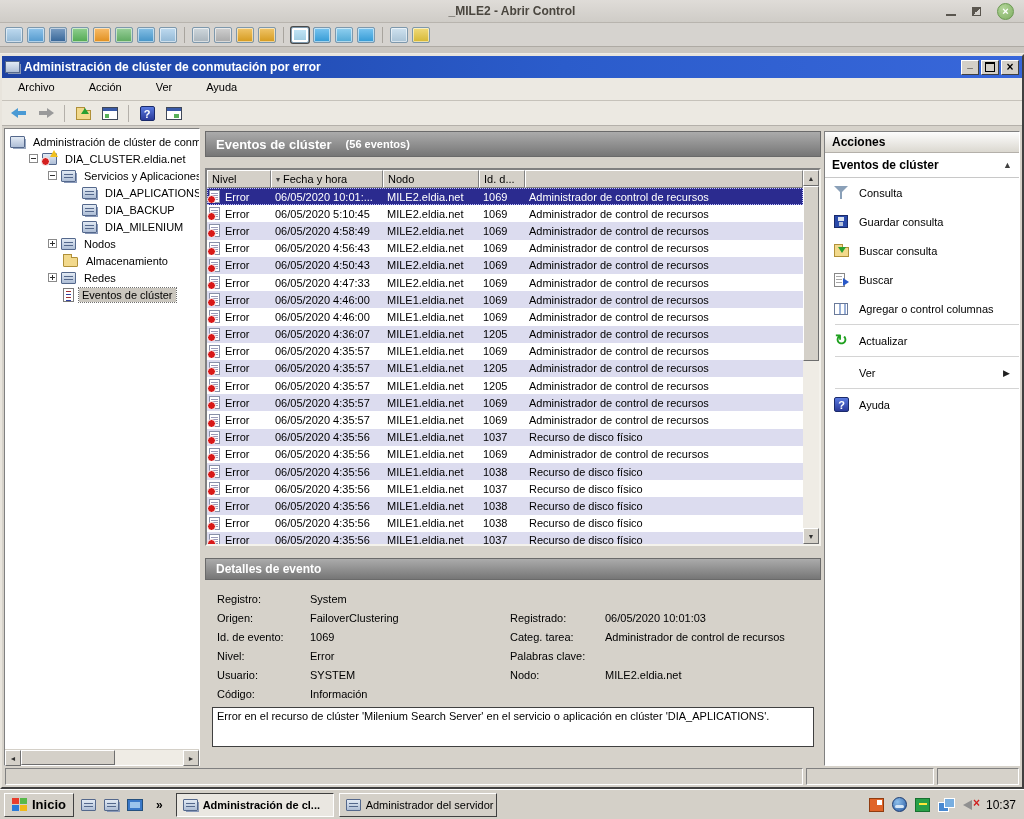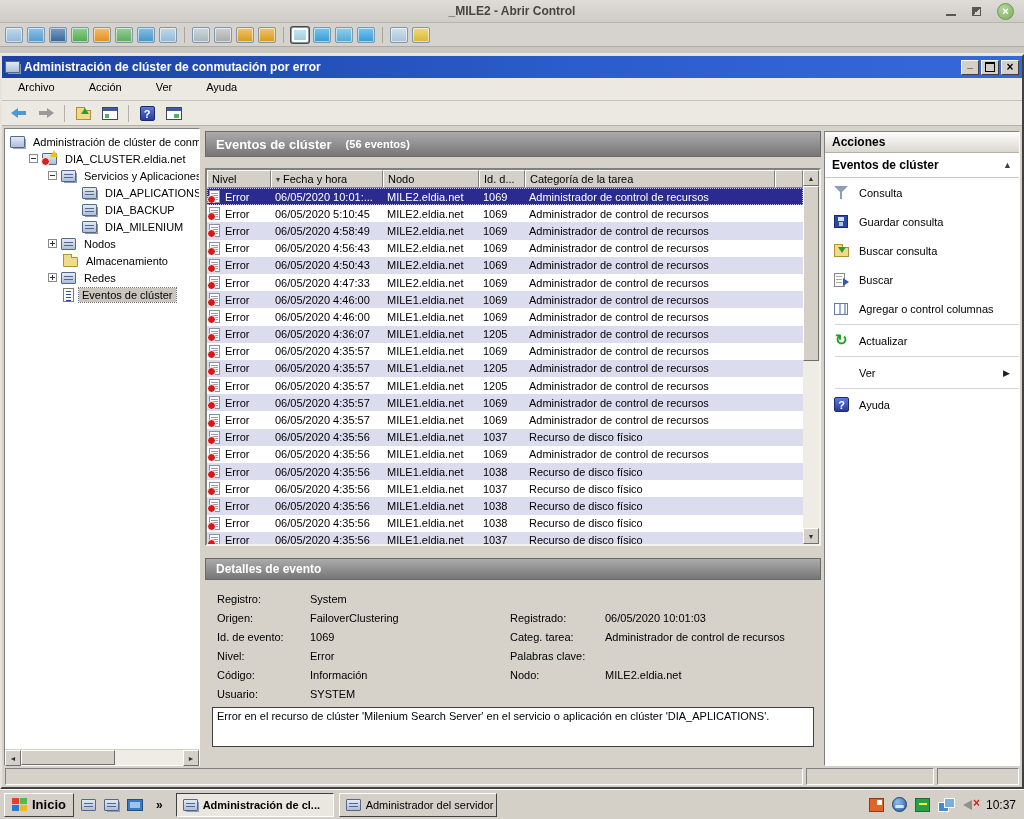--- a/index.html
+++ b/index.html
@@ -336,23 +336,20 @@
               <span class="col" style="width: 112px;">
                 <span class="sort-desc-icon">▾</span>
                 <span>Fecha y hora</span>
               </span>
               <span class="col" style="width: 96px;">
                 <span>Nodo</span>
               </span>
               <span class="col" style="width: 46px;">
                 <span>Id. d...</span>
               </span>
-              <span class="col" style="width: 250px;">
-                <span>Categoría de la tarea</span>
-              </span>
               <span class="col fill"></span>
             </div>
           <div class="rows" id="rows">
               <div class="row selected">
                 <span class="cell lvl" style="width: 64px;">
                   <span class="i error-row-icon"></span>
                   <span>Error</span>
                 </span>
                 <span class="cell" style="width: 112px;">06/05/2020 10:01:...</span>
                 <span class="cell" style="width: 96px;">MILE2.eldia.net</span>
@@ -585,26 +582,26 @@
                 </div>
                 <div class="drow">
                   <span class="dlabel">Id. de evento:</span>
                   <span class="dvalue">1069</span>
                 </div>
                 <div class="drow">
                   <span class="dlabel">Nivel:</span>
                   <span class="dvalue">Error</span>
                 </div>
                 <div class="drow">
+                  <span class="dlabel">Usuario:</span>
+                  <span class="dvalue">SYSTEM</span>
+                </div>
+                <div class="drow">
                   <span class="dlabel">Código:</span>
                   <span class="dvalue">Información</span>
-                </div>
-                <div class="drow">
-                  <span class="dlabel">Usuario:</span>
-                  <span class="dvalue">SYSTEM</span>
                 </div>
               </div>
             <div class="dcol-right" id="dright">
                 <div class="drow">
                   <span class="dlabel">Registrado:</span>
                   <span class="dvalue">06/05/2020 10:01:03</span>
                 </div>
                 <div class="drow">
                   <span class="dlabel">Categ. tarea:</span>
                   <span class="dvalue">Administrador de control de recursos</span>

